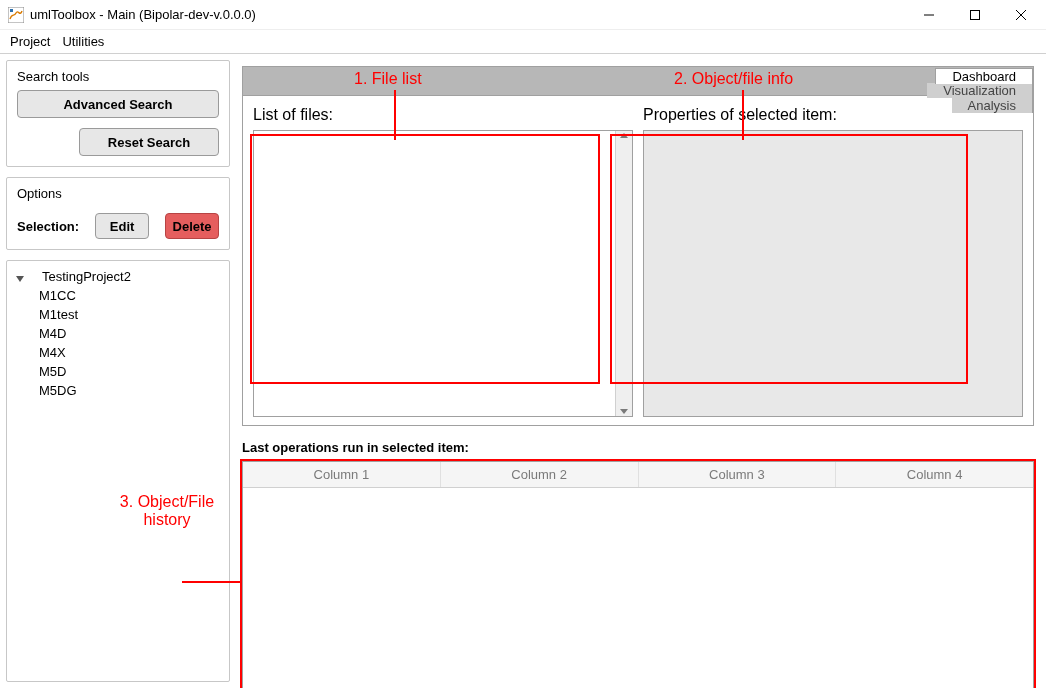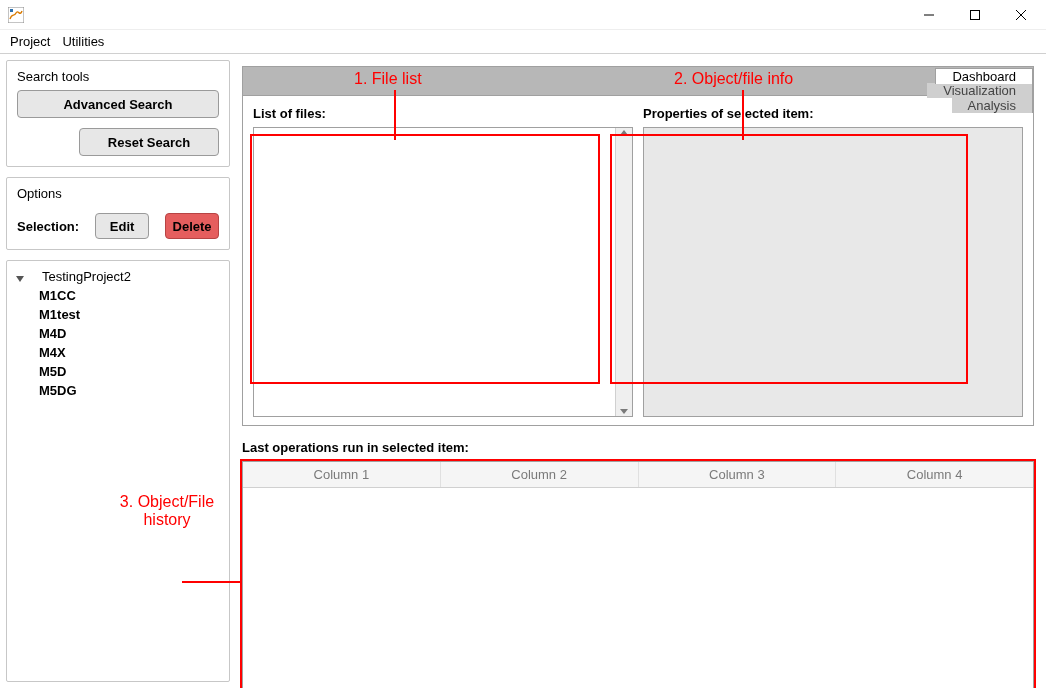--- a/index.html
+++ b/index.html
@@ -119,21 +119,21 @@
   }
   .tree-root {
     font-size: 13px;
   }
   .tree-root .root-row {
     display: flex; align-items: center; gap: 17px; padding: 2px 0;
   }
   .tree-root .caret {
     width: 10px; height: 10px; display:inline-block;
   }
-  .tree-children { padding-left: 24px; font-weight: bold; }
+  .tree-children { padding-left: 24px; }
   .tree-children .node { padding: 2px 0; }
 
   
   .tabs-wrap { position: relative; }
   .tabstrip {
     display: flex;
     align-items: flex-end;
     height: 30px;
     background: #b7b7b7;
     border: 1px solid #a0a0a0;
@@ -172,22 +172,22 @@
     flex: 1;
     min-height: 0;
   }
   .upper-col {
     flex: 1;
     display: flex;
     flex-direction: column;
     min-width: 0;
   }
   .upper-col .lbl {
-    font-weight: 700;
-    font-size: 13px;
+    font-weight: 400;
+    font-size: 16px;
     padding-bottom: 6px;
   }
   .listbox {
     flex: 1;
     border: 1px solid #a0a0a0;
     background: #fff;
     position: relative;
     overflow: hidden;
   }
   .listbox .scrollbar {
@@ -266,20 +266,21 @@
 <body>
 
 <div class="titlebar">
   <span class="app-icon">
     <svg width="16" height="16" viewBox="0 0 16 16">
       <rect x="0" y="0" width="16" height="16" fill="#fff" stroke="#888" stroke-width="1"></rect>
       <path d="M2 12 C4 6 6 10 8 6 C10 2 12 10 14 4" stroke="#d97a00" stroke-width="1.4" fill="none"></path>
       <rect x="2" y="2" width="3" height="3" fill="#2b6fab"></rect>
     </svg>
   </span>
+  <span class="app-title">umlToolbox - Main  (Bipolar-dev-v.0.0.0)</span>
   <span class="spacer"></span>
   <span class="win-btn">
     <svg width="10" height="10">
         <line x1="0" y1="5" x2="10" y2="5" stroke="#000" stroke-width="1"></line>
       </svg>
   </span>
   <span class="win-btn">
     <svg width="10" height="10">
         <rect x="0.5" y="0.5" width="9" height="9" fill="none" stroke="#000" stroke-width="1"></rect>
       </svg>

